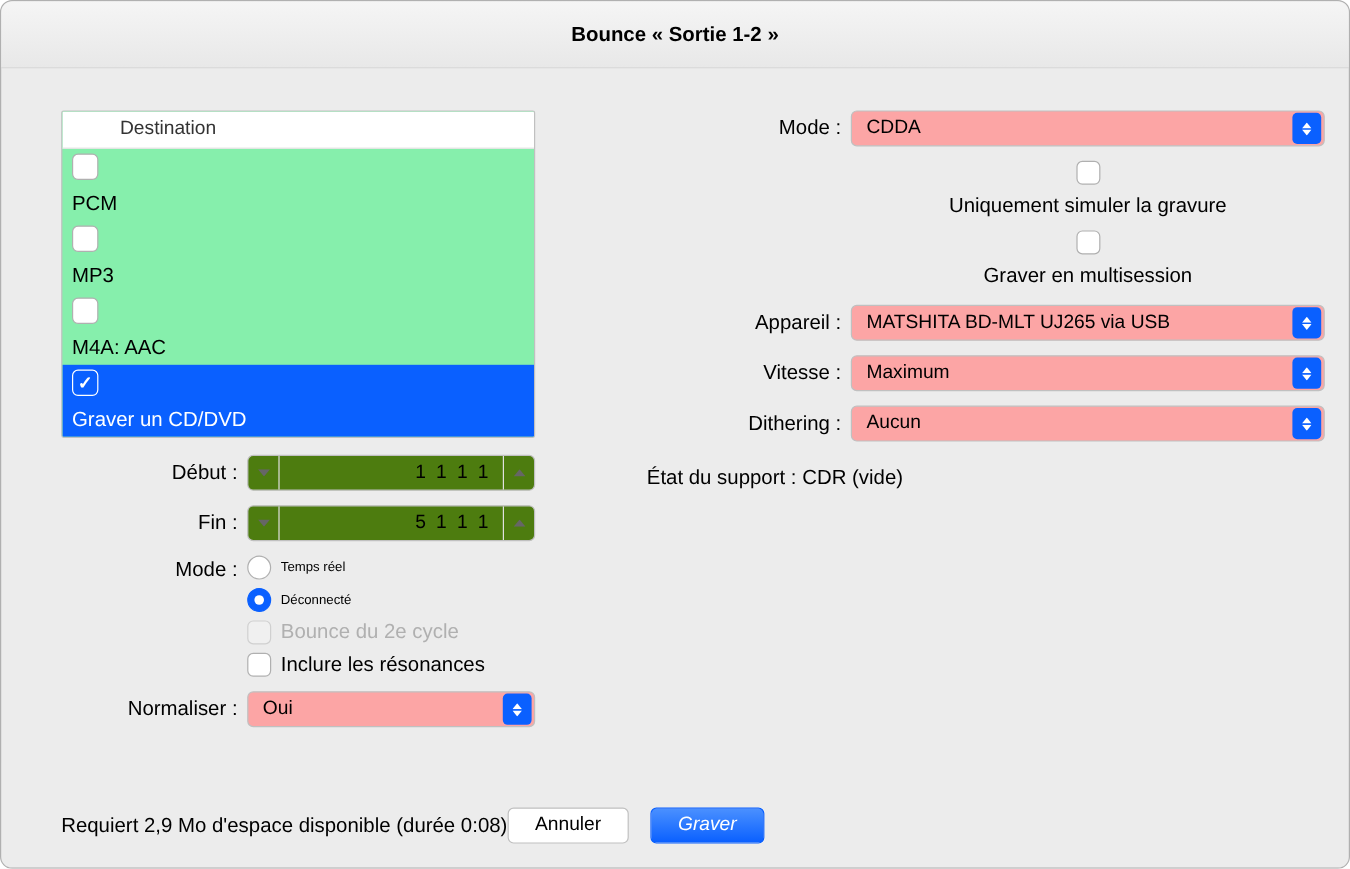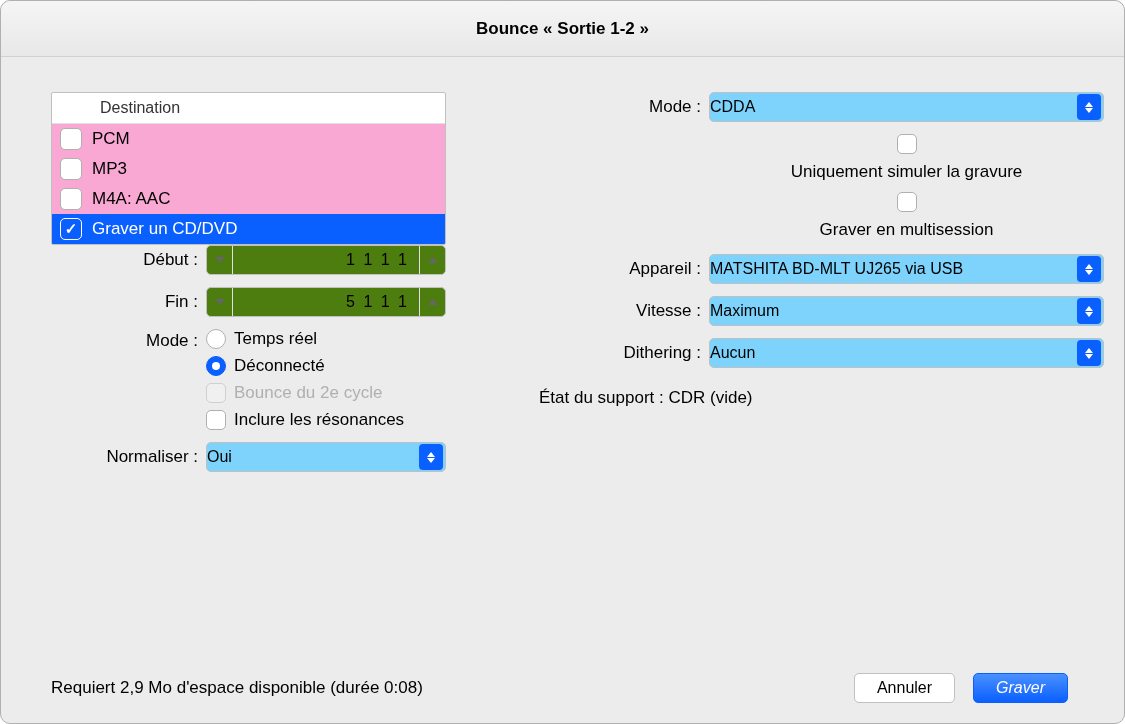--- a/index.html
+++ b/index.html
@@ -42,36 +42,38 @@
     .left-col {
       width: 395px;
       flex-shrink: 0;
     }
     .right-col {
       flex: 1;
     }
     .dest-table {
       border: 1px solid #c0c0c0;
       border-radius: 2px;
-      background: #f9a8d4;
+      background: #86efac;
       overflow: hidden;
+      margin-bottom: 14px;
     }
     .dest-header {
       border-bottom: 1px solid #e0e0e0;
       padding: 6px 8px 6px 48px;
       background: #fff;
       font-size: 16px;
       color: #333;
     }
     .dest-row {
       display: flex;
-      align-items: center;
+      align-items: flex-start;
       padding: 4px 8px;
       gap: 10px;
       font-size: 17px;
+      flex-direction: column;
     }
     .dest-row.selected {
       background: #0a60ff;
       color: #fff;
     }
     .dest-checkbox {
       width: 22px;
       height: 22px;
       border: 1px solid #b0b0b0;
       border-radius: 5px;
@@ -142,21 +144,21 @@
     }
     .radio-group {
       display: flex;
       flex-direction: column;
       gap: 7px;
     }
     .radio-item {
       display: flex;
       align-items: center;
       gap: 8px;
-      font-size: 17px;
+      font-size: 11px;
     }
     .radio {
       width: 20px;
       height: 20px;
       border: 1px solid #b0b0b0;
       border-radius: 50%;
       background: #fff;
       display: flex;
       align-items: center;
       justify-content: center;
@@ -191,22 +193,23 @@
     .checkbox.disabled {
       background: #f0f0f0;
       border-color: #d0d0d0;
     }
     .select {
       display: flex;
       align-items: center;
       justify-content: space-between;
       border: 1px solid #c0c0c0;
       border-radius: 5px;
-      background: #7dd3fc;
+      background: #fca5a5;
       height: 30px;
+      padding-left: 12px;
       font-size: 16px;
       position: relative;
     }
     .select-value { flex: 1; }
     .select-arrows {
       width: 24px;
       height: 26px;
       background: #0a60ff;
       border-radius: 4px;
       display: flex;
@@ -226,21 +229,20 @@
       margin-top: 20px;
       font-size: 17px;
     }
     .footer {
       position: absolute;
       bottom: 20px;
       left: 50px;
       right: 56px;
       display: flex;
       align-items: center;
-      justify-content: space-between;
     }
     .footer-text { font-size: 17px; }
     .footer-buttons { display: flex; gap: 18px; }
     .btn {
       height: 30px;
       padding: 0 22px;
       border-radius: 5px;
       font-size: 16px;
       border: 1px solid #c0c0c0;
       background: #fff;

